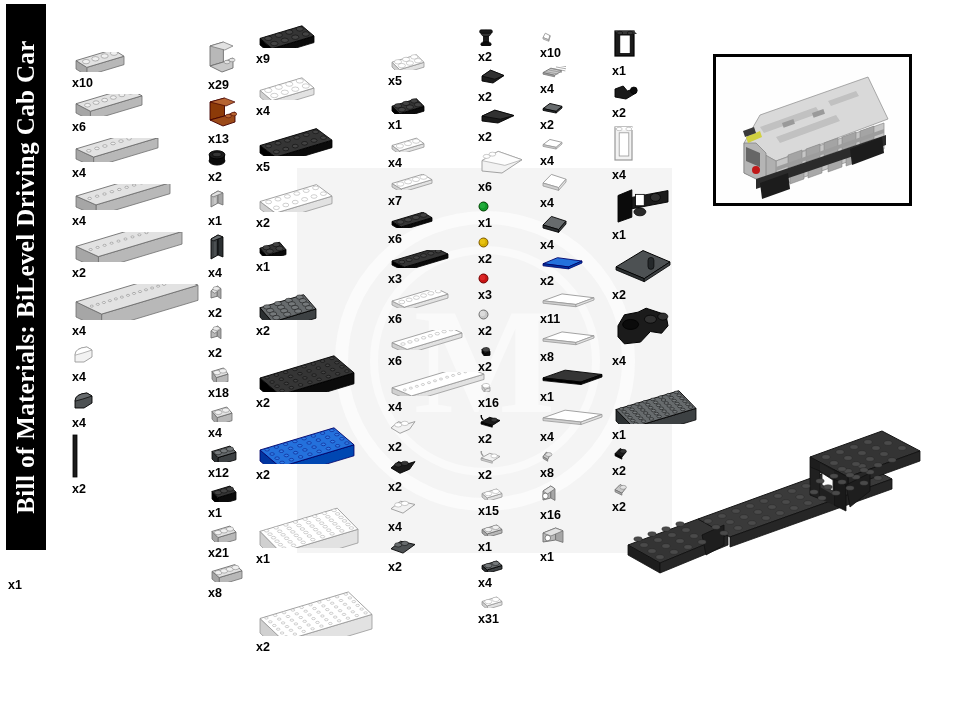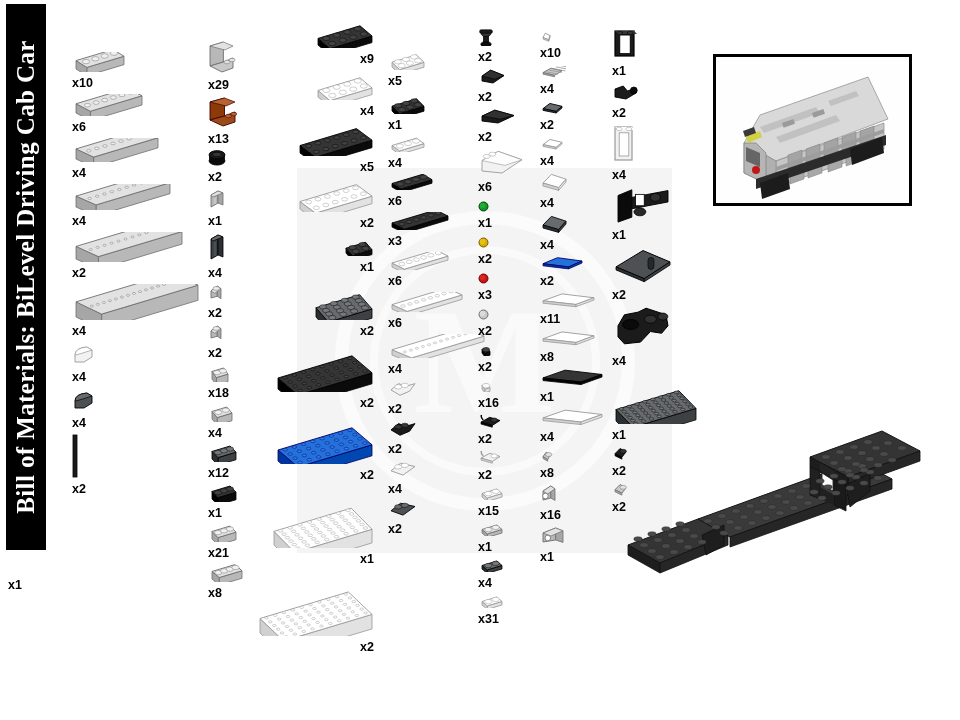--- a/index.html
+++ b/index.html
@@ -377,21 +377,21 @@
             <polygon points="4,7.440000000000001 4,15 11.2,21.12 11.2,13.560000000000002" fill="#a6a6a6" stroke="#6e6e6e" stroke-width="0.8"></polygon>
             <polygon points="4,7.440000000000001 26.8,0.6000000000000014 34,6.7200000000000015 11.2,13.560000000000002" fill="#e2e2e2" stroke="#6e6e6e" stroke-width="0.9"></polygon>
             <ellipse cx="10.4" cy="8.6" rx="3.6" ry="2.2" fill="#f0f0f0" stroke="#6e6e6e" stroke-width="0.45"></ellipse>
             <ellipse cx="16.1" cy="6.9" rx="3.6" ry="2.2" fill="#f0f0f0" stroke="#6e6e6e" stroke-width="0.45"></ellipse>
             <ellipse cx="21.9" cy="5.2" rx="3.6" ry="2.2" fill="#f0f0f0" stroke="#6e6e6e" stroke-width="0.45"></ellipse>
             <ellipse cx="27.5" cy="3.5" rx="3.6" ry="2.2" fill="#f0f0f0" stroke="#6e6e6e" stroke-width="0.45"></ellipse>
           </svg></div>
         <span class="qty">x8</span>
       </div>
     </div>
-    <div class="column" style="left: 256px; top: 18px; text-align: right;">
+    <div class="column" style="left: 256px; top: 18px;">
       <div class="part">
         <div class="part-art" title="plate 2x4, black"><svg width="60" height="30" viewBox="0 0 60 30">
             <polygon points="16,30.6 16,37.2 58,24.6 58,18" fill="#0b0b0b" stroke="#000000" stroke-width="0.8"></polygon>
             <polygon points="4,20.4 4,27 16,37.2 16,30.6" fill="#000000" stroke="#000000" stroke-width="0.8"></polygon>
             <polygon points="4,20.4 46,7.799999999999999 58,18 16,30.6" fill="#353535" stroke="#000000" stroke-width="0.9"></polygon>
             <ellipse cx="12.3" cy="20.4" rx="3.6" ry="2.2" fill="#434343" stroke="#000000" stroke-width="0.45"></ellipse>
             <ellipse cx="18.3" cy="25.5" rx="3.6" ry="2.2" fill="#434343" stroke="#000000" stroke-width="0.45"></ellipse>
             <ellipse cx="22.8" cy="17.2" rx="3.6" ry="2.2" fill="#434343" stroke="#000000" stroke-width="0.45"></ellipse>
             <ellipse cx="28.8" cy="22.3" rx="3.6" ry="2.2" fill="#434343" stroke="#000000" stroke-width="0.45"></ellipse>
             <ellipse cx="33.3" cy="14.1" rx="3.6" ry="2.2" fill="#434343" stroke="#000000" stroke-width="0.45"></ellipse>
@@ -732,20 +732,32 @@
             <polygon points="11.600000000000001,14.920000000000002 11.600000000000001,18.44 36,11.120000000000001 36,7.600000000000001" fill="#e2e2e2" stroke="#989898" stroke-width="0.8"></polygon>
             <polygon points="4,9.48 4,13 11.600000000000001,18.44 11.600000000000001,14.920000000000002" fill="#d0d0d0" stroke="#989898" stroke-width="0.8"></polygon>
             <polygon points="4,9.48 28.4,2.160000000000001 36,7.600000000000001 11.600000000000001,14.920000000000002" fill="#ffffff" stroke="#989898" stroke-width="0.9"></polygon>
             <ellipse cx="11.9" cy="10.0" rx="3.6" ry="2.2" fill="#ffffff" stroke="#989898" stroke-width="0.45"></ellipse>
             <ellipse cx="20.0" cy="7.5" rx="3.6" ry="2.2" fill="#ffffff" stroke="#989898" stroke-width="0.45"></ellipse>
             <ellipse cx="28.1" cy="5.1" rx="3.6" ry="2.2" fill="#ffffff" stroke="#989898" stroke-width="0.45"></ellipse>
           </svg></div>
         <span class="qty">x4</span>
       </div>
       <div class="part">
+        <div class="part-art" title="plate 1x4, white"><svg width="46" height="16" viewBox="0 0 46 16">
+            <polygon points="13.200000000000001,14.920000000000002 13.200000000000001,18.44 44,9.200000000000003 44,5.680000000000002" fill="#e2e2e2" stroke="#989898" stroke-width="0.8"></polygon>
+            <polygon points="4,9.48 4,13 13.200000000000001,18.44 13.200000000000001,14.920000000000002" fill="#d0d0d0" stroke="#989898" stroke-width="0.8"></polygon>
+            <polygon points="4,9.48 34.8,0.240000000000002 44,5.680000000000002 13.200000000000001,14.920000000000002" fill="#ffffff" stroke="#989898" stroke-width="0.9"></polygon>
+            <ellipse cx="12.4" cy="10.0" rx="3.6" ry="2.2" fill="#ffffff" stroke="#989898" stroke-width="0.45"></ellipse>
+            <ellipse cx="20.1" cy="7.7" rx="3.6" ry="2.2" fill="#ffffff" stroke="#989898" stroke-width="0.45"></ellipse>
+            <ellipse cx="27.9" cy="5.4" rx="3.6" ry="2.2" fill="#ffffff" stroke="#989898" stroke-width="0.45"></ellipse>
+            <ellipse cx="35.5" cy="3.1" rx="3.6" ry="2.2" fill="#ffffff" stroke="#989898" stroke-width="0.45"></ellipse>
+          </svg></div>
+        <span class="qty">x7</span>
+      </div>
+      <div class="part">
         <div class="part-art" title="plate 1x4, black"><svg width="46" height="16" viewBox="0 0 46 16">
             <polygon points="13.200000000000001,14.920000000000002 13.200000000000001,18.44 44,9.200000000000003 44,5.680000000000002" fill="#0b0b0b" stroke="#000000" stroke-width="0.8"></polygon>
             <polygon points="4,9.48 4,13 13.200000000000001,18.44 13.200000000000001,14.920000000000002" fill="#000000" stroke="#000000" stroke-width="0.8"></polygon>
             <polygon points="4,9.48 34.8,0.240000000000002 44,5.680000000000002 13.200000000000001,14.920000000000002" fill="#353535" stroke="#000000" stroke-width="0.9"></polygon>
             <ellipse cx="12.4" cy="10.0" rx="3.6" ry="2.2" fill="#434343" stroke="#000000" stroke-width="0.45"></ellipse>
             <ellipse cx="20.1" cy="7.7" rx="3.6" ry="2.2" fill="#434343" stroke="#000000" stroke-width="0.45"></ellipse>
             <ellipse cx="27.9" cy="5.4" rx="3.6" ry="2.2" fill="#434343" stroke="#000000" stroke-width="0.45"></ellipse>
             <ellipse cx="35.5" cy="3.1" rx="3.6" ry="2.2" fill="#434343" stroke="#000000" stroke-width="0.45"></ellipse>
           </svg></div>
         <span class="qty">x6</span>

